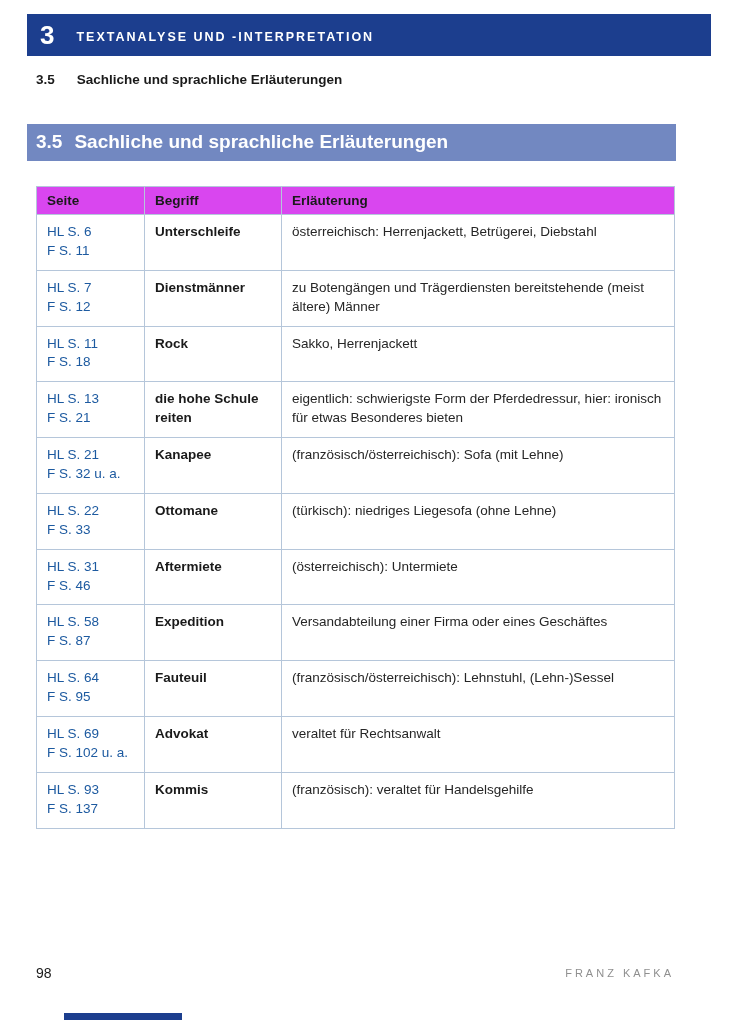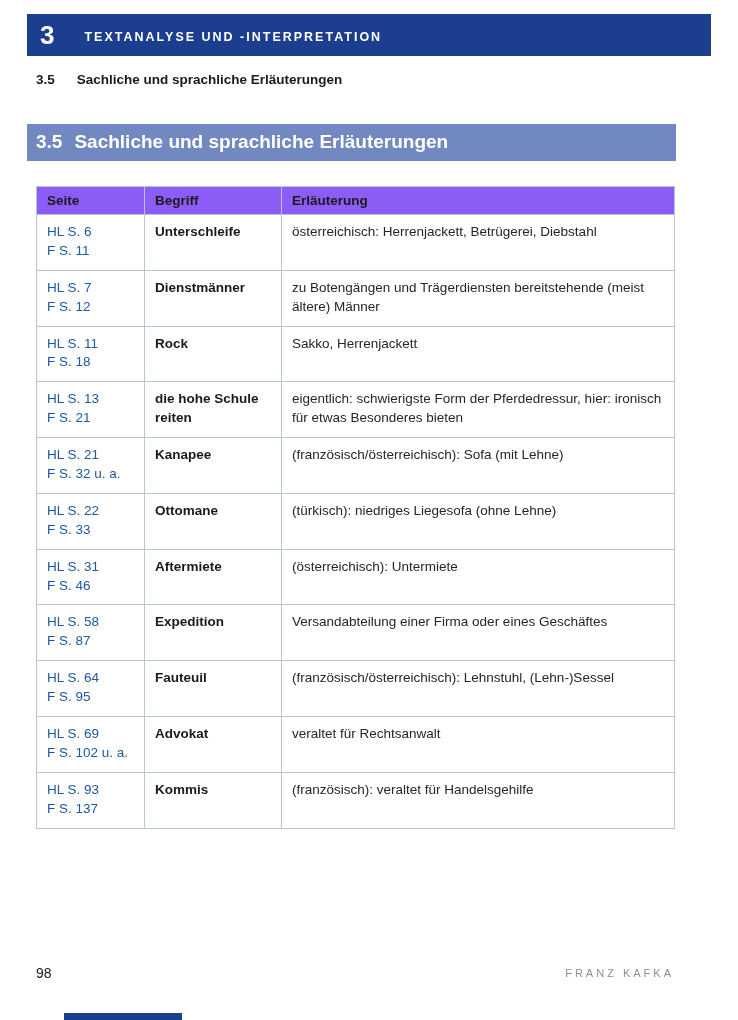--- a/index.html
+++ b/index.html
@@ -24,21 +24,21 @@
   }
   .chapter-bar .chap-num {
     font-size: 26px;
     font-weight: bold;
     margin-left: 13px;
   }
   .chapter-bar .chap-title {
     font-size: 12.5px;
     font-weight: bold;
     letter-spacing: 2px;
-    margin-left: 30px;
+    margin-left: 22px;
     margin-top: 3px;
   }
 
   
   .breadcrumb {
     position: absolute;
     left: 36px; top: 72px;
     font-size: 13.5px;
     font-weight: bold;
     color: #1a1a1a;
@@ -66,21 +66,21 @@
     border-collapse: collapse;
     font-size: 13.5px;
     table-layout: fixed;
   }
   table.glossary th, table.glossary td {
     border: 1px solid #b5c6da;
     vertical-align: top;
     text-align: left;
   }
   table.glossary th {
-    background: #8b5cf6;
+    background: #d946ef;
     font-weight: bold;
     color: #1a1a1a;
     padding: 6px 10px 6px 10px;
     font-size: 13.5px;
   }
   table.glossary td { padding: 8px 10px 9px 10px; line-height: 1.4; }
   col.c-seite   { width: 108px; }
   col.c-begriff { width: 137px; }
   col.c-erl     { width: 393px; }
   td.seite { color: #1d5aa0; font-weight: normal; }

